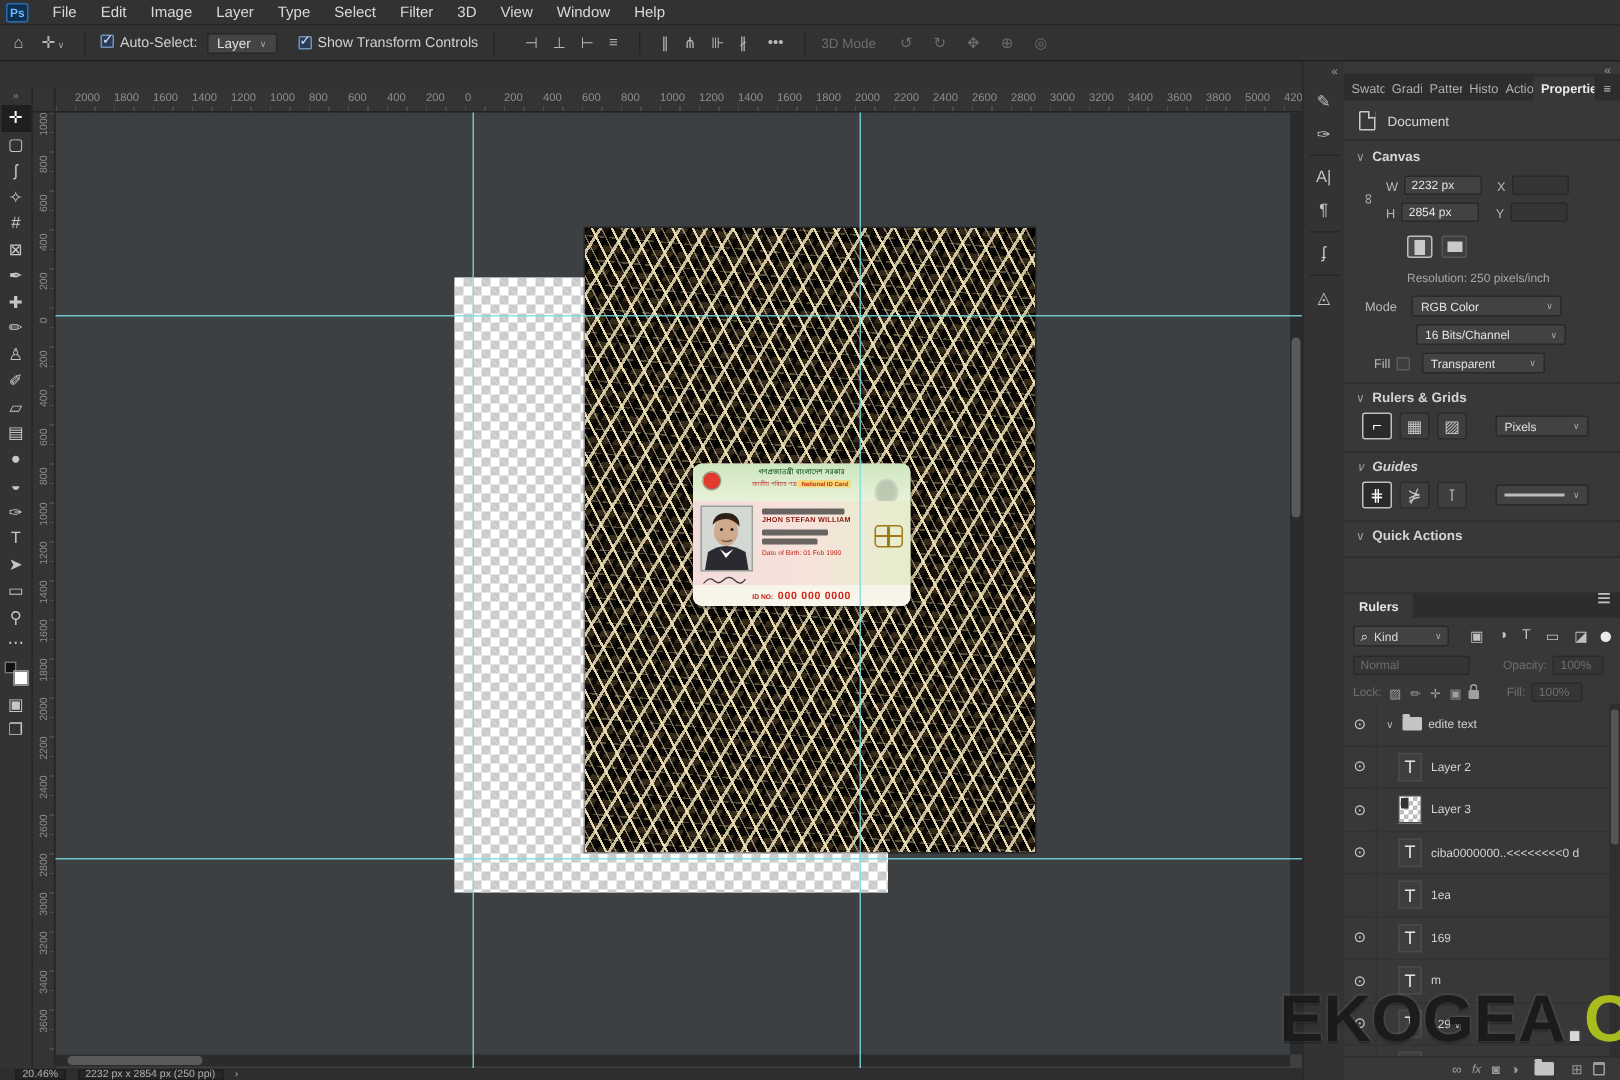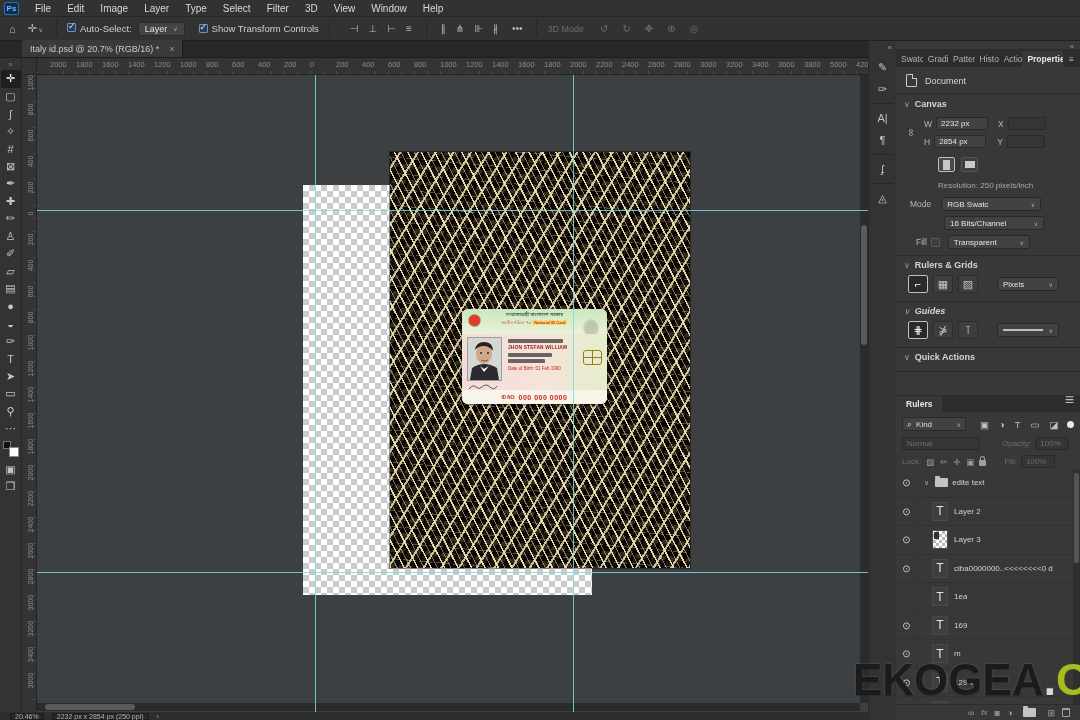--- a/index.html
+++ b/index.html
@@ -269,26 +269,20 @@
     <span class="grayed" style="font-size:9px;">3D Mode</span>
     <span id="threed-icons" style="display:flex;gap:6px;margin-left:6px;">
         <span class="mini-ic grayed">↺</span>
         <span class="mini-ic grayed">↻</span>
         <span class="mini-ic grayed">✥</span>
         <span class="mini-ic grayed">⊕</span>
         <span class="mini-ic grayed">◎</span>
       </span>
   </div>
 
-  <div id="tabbar" class="abs">
-    <div class="doc-tab">
-      <span>Italy id.psd @ 20.7% (RGB/16) *</span>
-      <span class="tab-close">×</span>
-    </div>
-  </div>
 
   <div id="toolbar" class="abs">
     <span class="chev">»</span>
     <span id="tool-items" style="display:flex;flex-direction:column;align-items:center;">
         <span class="tool selected">✛</span>
         <span class="tool">▢</span>
         <span class="tool">ʃ</span>
         <span class="tool">✧</span>
         <span class="tool">#</span>
         <span class="tool">⊠</span>
@@ -497,21 +491,21 @@
       <span class="orient-btn">
           <span class="orient-inner-l"></span>
         </span>
     </div>
     <div class="prow" style="left:42px; top:140px; font-size:8px; color:#a8a8a8;">
       <span>Resolution: 250 pixels/inch</span>
     </div>
     <div class="prow" style="left:14px; top:156px;">
       <span>Mode</span>
       <span class="pdd" style="width:100px; margin-left:6px;">
-        <span>RGB Swatc</span>
+        <span>RGB Color</span>
           <span class="dd-arrow">∨</span>
       </span>
     </div>
     <div class="prow" style="left:48px; top:175px;">
       <span class="pdd" style="width:100px;">
         <span>16 Bits/Channel</span>
           <span class="dd-arrow">∨</span>
       </span>
     </div>
     <div class="prow" style="left:20px; top:194px;">

